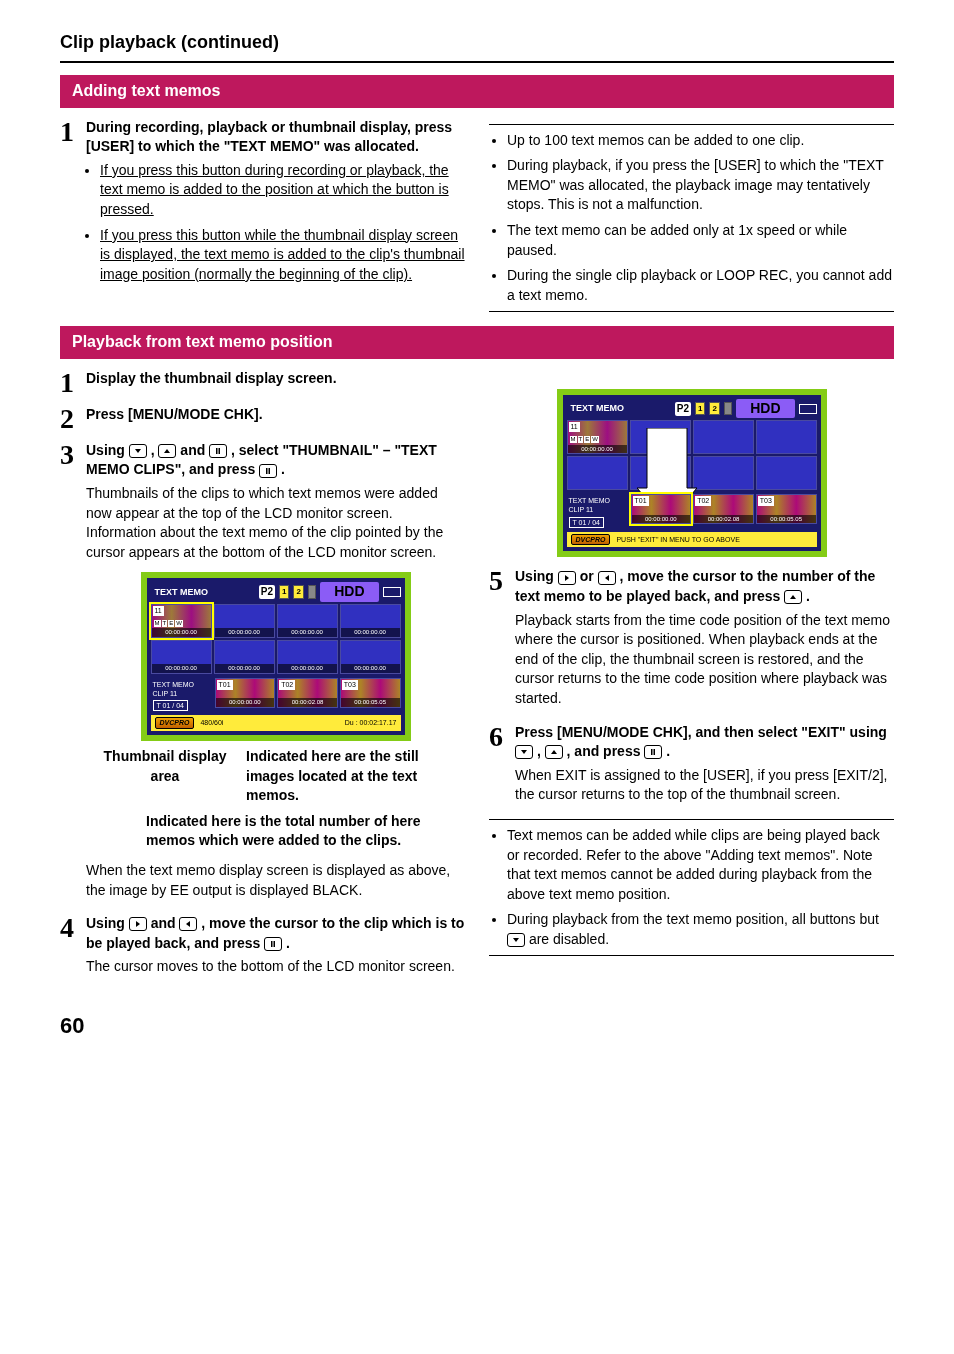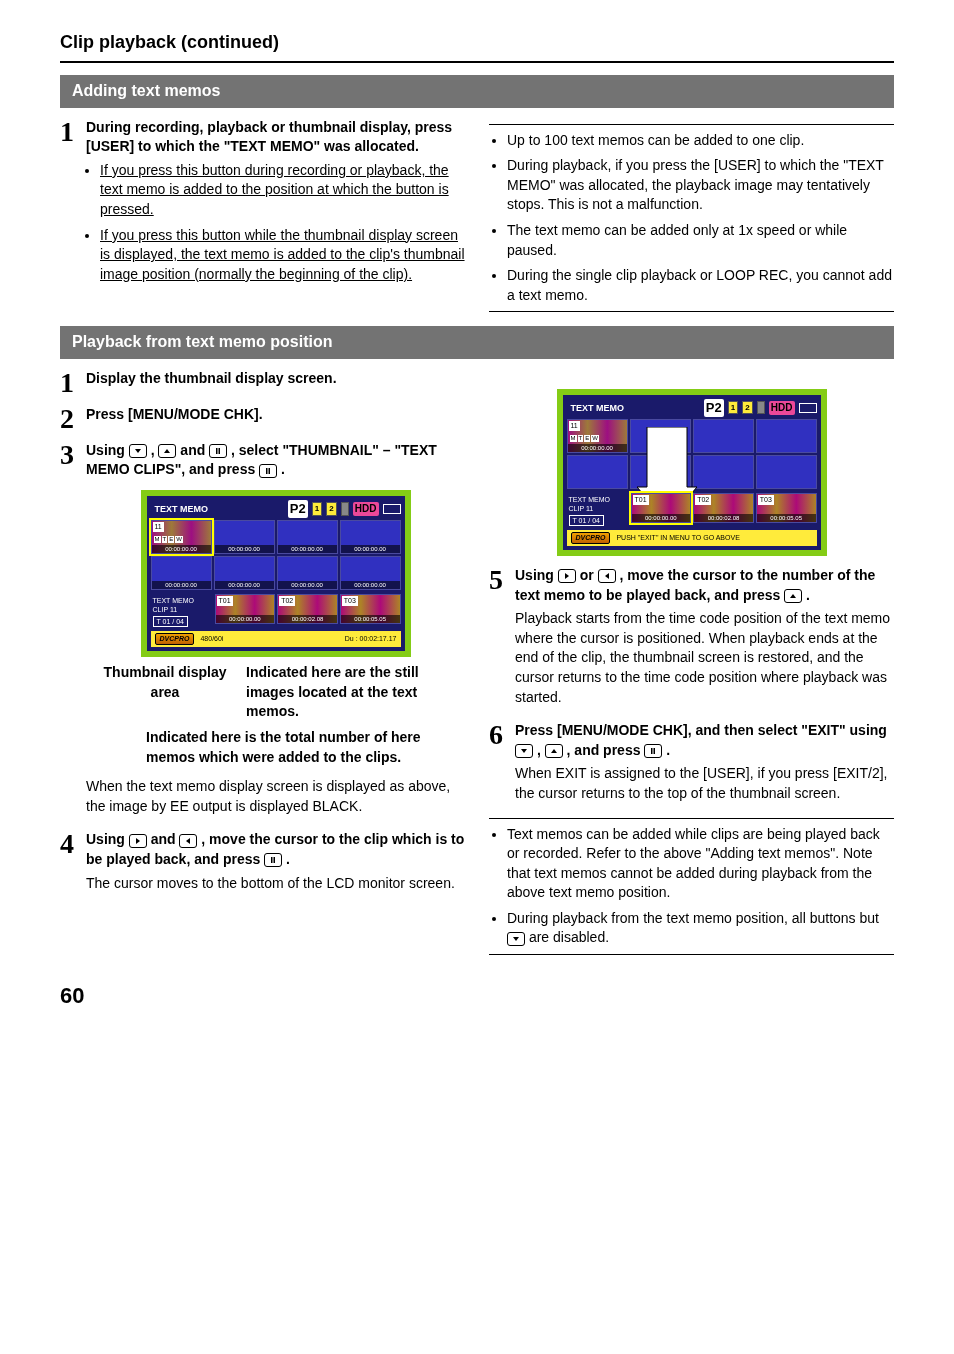--- a/index.html
+++ b/index.html
@@ -13,21 +13,21 @@
     line-height: 1.4;
   }
   .page-title {
     font-size: 18px;
     font-weight: bold;
     margin-bottom: 6px;
   }
   .hr-thick { border: none; border-top: 2px solid #000; margin-bottom: 12px; }
   .hr-thin { border: none; border-top: 1px solid #000; margin: 6px 0; }
   .section-bar {
-    background: #737373;
+    background: #be185d;
     color: #fff;
     font-weight: bold;
     font-size: 16px;
     padding: 5px 12px;
     margin: 8px 0 10px 0;
   }
   .cols {
     display: flex;
     gap: 24px;
   }
@@ -79,24 +79,24 @@
     align-items: center;
     gap: 4px;
     background: #1a1a6a;
     color: #fff;
     font-size: 9px;
     font-weight: bold;
     margin-bottom: 2px;
   }
   .lcd-header .lbl { padding: 1px 4px; }
   .lcd-header .spacer { flex: 1; }
-  .lcd-badge-p2 { background:#fff;color:#000;padding:0 2px;font-size:13px;border-radius:2px; }
+  .lcd-badge-p2 { background:#fff;color:#000;padding:0 2px;font-size:10px;border-radius:2px; }
   .lcd-badge-y { background:#ffeb3b;color:#000;padding:0 2px;font-size:8px;border:1px solid #555; }
   .lcd-badge-g { background:#888;color:#fff;padding:0 2px;font-size:8px;border:1px solid #555; }
-  .lcd-badge-hdd { background:#ec4899;color:#000;padding:0 2px;font-size:10px;border-radius:2px; }
+  .lcd-badge-hdd { background:#8b5cf6;color:#000;padding:0 14px;font-size:14px;border-radius:2px; }
   .lcd-batt { width:18px;height:10px;border:1px solid #fff;position:relative; }
   .thumb-grid {
     display: grid;
     grid-template-columns: repeat(4, 1fr);
     gap: 2px;
     margin-bottom: 2px;
   }
   .thumb {
     background: #3030c0;
     height: 34px;
@@ -242,20 +242,21 @@
             </span>
           <span>, select "THUMBNAIL" – "TEXT MEMO CLIPS", and press </span>
           <span class="icon">
               <svg width="8" height="8" viewBox="0 0 8 8">
                 <rect x="2" y="1" width="1.5" height="6" fill="#000"></rect>
                 <rect x="4.5" y="1" width="1.5" height="6" fill="#000"></rect>
               </svg>
             </span>
           <span>.</span>
         </div>
+        <div class="step-text">Thumbnails of the clips to which text memos were added now appear at the top of the LCD monitor screen. Information about the text memo of the clip pointed by the cursor appears at the bottom of the LCD monitor screen.</div>
 
         <div class="figure">
           <div class="fig-annot-wrap">
             <div class="lcd-box">
               <div class="lcd-header">
                 <span class="lbl">TEXT MEMO</span>
                 <span class="spacer"></span>
                 <span class="lcd-badge-p2">P2</span>
                 <span class="lcd-badge-y">1</span>
                 <span class="lcd-badge-y">2</span>

